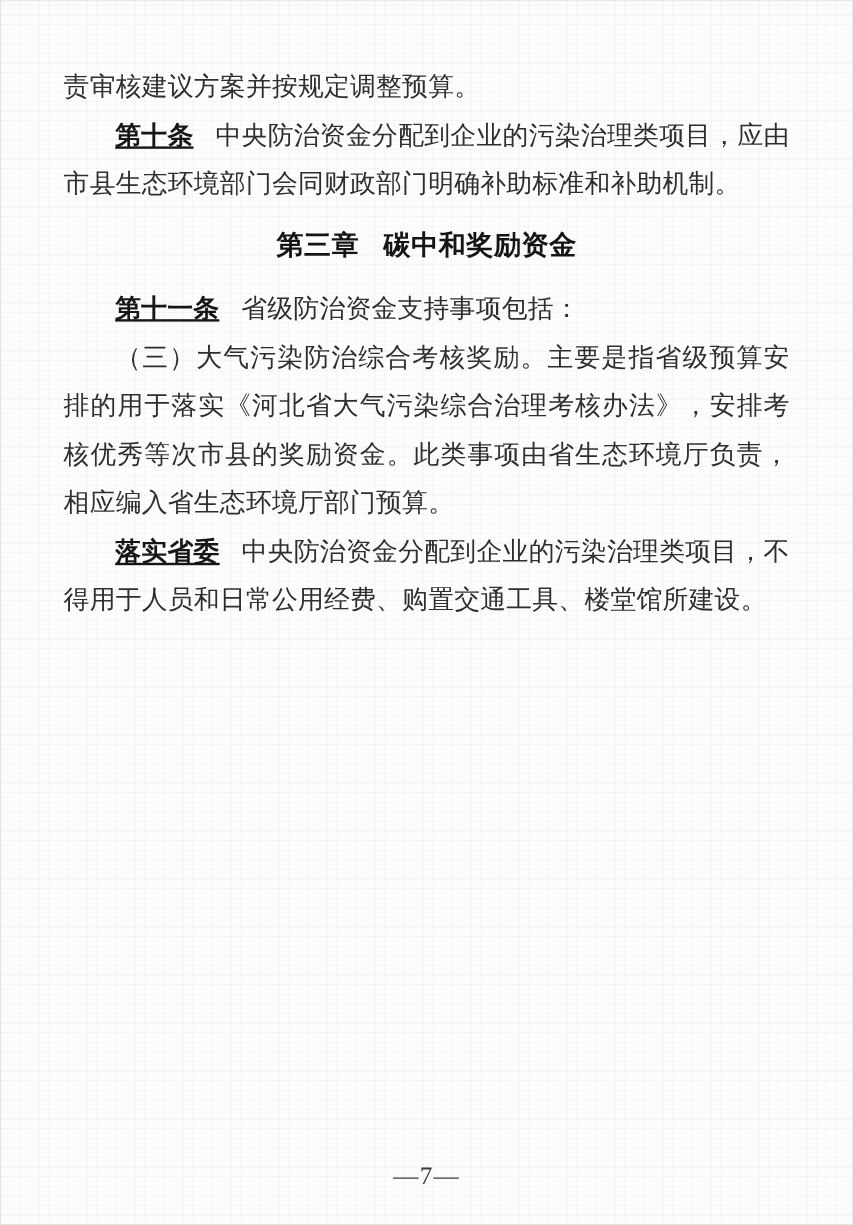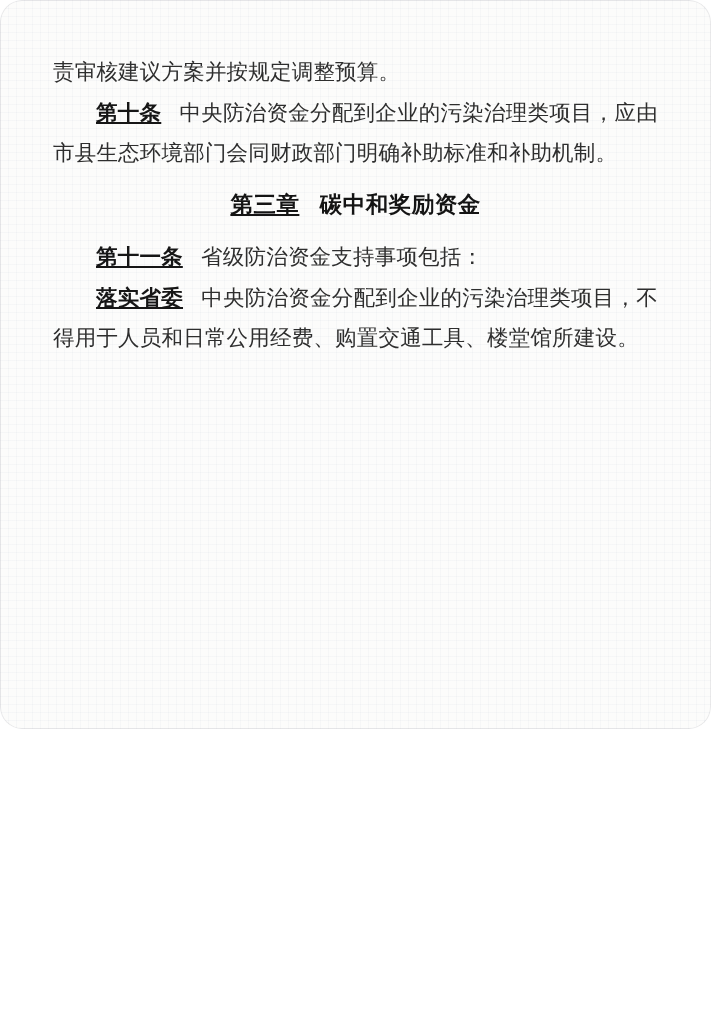--- a/index.html
+++ b/index.html
@@ -3,32 +3,31 @@
 <meta charset="utf-8">
 <style>
   html, body {
     margin: 0;
     padding: 0;
     background: #ffffff;
   }
   .page {
     position: relative;
     width: 711px;
-    height: 729px;
+    height: 1021px;
     box-sizing: border-box;
     background-color: #fcfcfb;
     
     background-image:
       repeating-linear-gradient(0deg, rgba(165,175,195,0.07) 0 1px, transparent 1px 8px),
       repeating-linear-gradient(90deg, rgba(165,175,195,0.07) 0 1px, transparent 1px 8px);
     box-shadow: inset 0 0 0 1px rgba(190,190,195,0.30);
     overflow: hidden;
     font-family: "Liberation Serif", "DejaVu Serif", serif;
     color: #2e2e2e;
-    border-radius: 22px;
   }
   .content {
     position: absolute;
     top: 52px;
     left: 53px;
     width: 605px;
   }
   .para {
     margin: 0;
     font-size: 21.5px;
@@ -53,21 +52,20 @@
     font-family: "Liberation Sans", "DejaVu Sans", sans-serif;
     font-weight: 700;
     font-size: 22.5px;
     line-height: 40.5px;
     color: #141414;
     text-align: center;
     letter-spacing: 0.5px;
   }
   .chapter .chapter-no {
     margin-right: 0.9em;
-    text-decoration: underline;
   }
   .page-number {
     position: absolute;
     top: 960px;
     left: 0;
     width: 100%;
     text-align: center;
     font-size: 21px;
     line-height: 40px;
     letter-spacing: 1px;
@@ -83,19 +81,20 @@
     <p class="para no-indent">责审核建议方案并按规定调整预算。</p>
 
     <p class="para"><span class="article-label">第十条</span><span>中央防治资金分配到企业的污染治理类项目，应由市县生态环境部门会同财政部门明确补助标准和补助机制。</span></p>
 
     <h2 class="chapter"><span class="chapter-no">第三章</span><span>碳中和奖励资金</span></h2>
 
     <p class="para"><span class="article-label">第十一条</span><span>省级防治资金支持事项包括：</span></p>
 
 
 
+    <p class="para">（三）大气污染防治综合考核奖励。主要是指省级预算安排的用于落实《河北省大气污染综合治理考核办法》，安排考核优秀等次市县的奖励资金。此类事项由省生态环境厅负责，相应编入省生态环境厅部门预算。</p>
 
     <p class="para"><span class="article-label">落实省委</span><span>中央防治资金分配到企业的污染治理类项目，不得用于人员和日常公用经费、购置交通工具、楼堂馆所建设。</span></p>
 
   </div>
 
   <div class="page-number">—7—</div>
 </div>
 
 </body></html>

